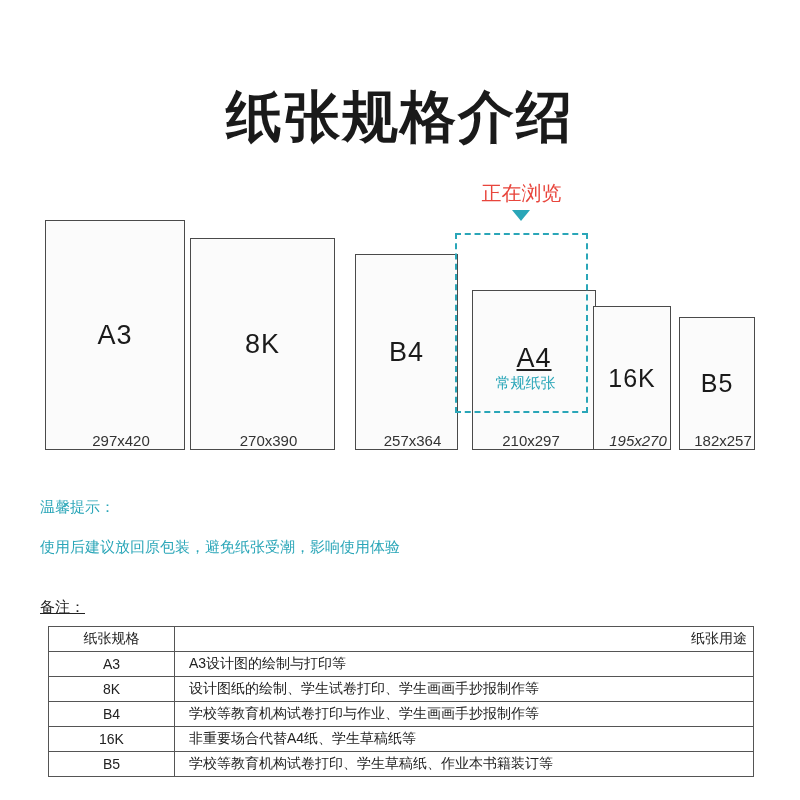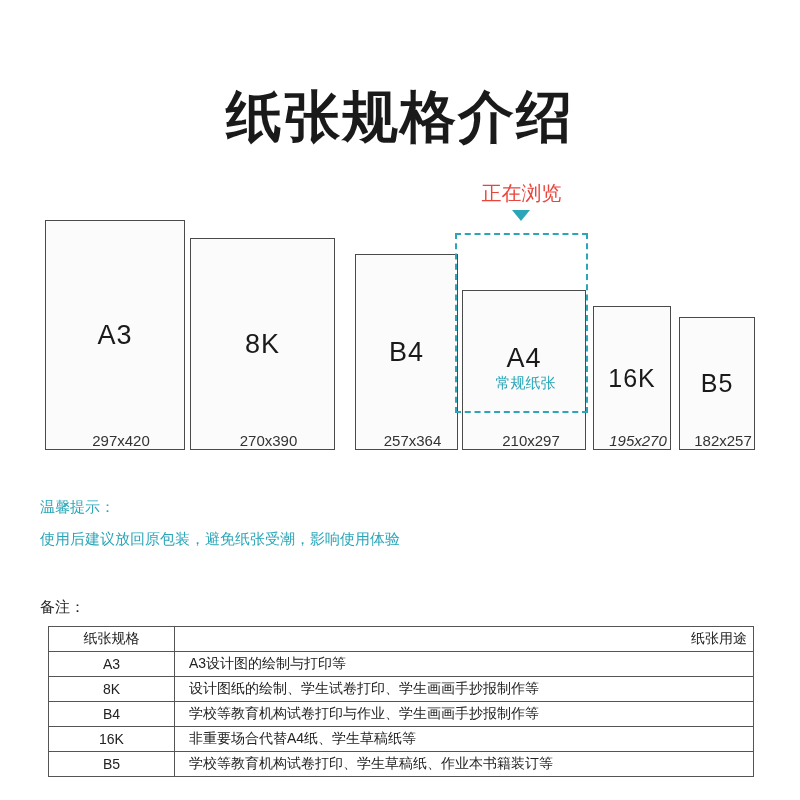--- a/index.html
+++ b/index.html
@@ -106,20 +106,21 @@
     line-height: 30px;
   }
   .tips .tip-line { display: block; }
 
   
   .notes-title {
     position: absolute;
     left: 40px; top: 598px;
     font-size: 15px;
     color: #222;
+    text-decoration: underline;
   }
   table.spec {
     position: absolute;
     left: 48px; top: 626px;
     width: 706px;
     border-collapse: collapse;
     font-size: 14px;
     color: #222;
   }
   table.spec th, table.spec td {
@@ -149,21 +150,21 @@
     </div>
 
     <div class="sheet" style="left:190px; width:145px; height:212px;">
       <span class="sheet-label">8K</span>
     </div>
 
     <div class="sheet" style="left:355px; width:103px; height:196px;">
       <span class="sheet-label">B4</span>
     </div>
 
-    <div class="sheet" style="left:462px; width:124px; height:160px;">
+    <div class="sheet" style="left:472px; width:124px; height:160px;text-decoration:underline;">
       <span class="sheet-label" style="position:relative; top:-12px;">A4</span>
     </div>
     <div class="highlight-box" style="left:455px; top:53px; width:133px; height:180px;">
       <span class="highlight-sub" style="bottom:18px;">常规纸张</span>
     </div>
     <div class="browsing-label" style="left:455px; top:0px; width:133px;">正在浏览</div>
     <div class="browsing-arrow" style="left:512px; top:30px;"></div>
 
     <div class="sheet small" style="left:593px; width:78px; height:144px;">
       <span class="sheet-label">16K</span>
@@ -178,21 +179,21 @@
     <span class="dim" style="left:45px;  width:140px;">297x420</span>
     <span class="dim" style="left:190px; width:145px;">270x390</span>
     <span class="dim" style="left:350px; width:113px;">257x364</span>
     <span class="dim" style="left:466px; width:118px;">210x297</span>
     <span class="dim" style="left:586px; width:92px;font-style:italic;">195x270</span>
     <span class="dim" style="left:676px; width:82px;">182x257</span>
   </div>
 
   <div class="tips">
     <span class="tip-line">温馨提示：</span>
-    <span class="tip-line" style="margin-top:2px;">使用后建议放回原包装，避免纸张受潮，影响使用体验</span>
+    <span class="tip-line" style="margin-top:10px;">使用后建议放回原包装，避免纸张受潮，影响使用体验</span>
   </div>
 
   <div class="notes-title">备注：</div>
 
   <table class="spec">
     <thead>
       <tr>
         <th>纸张规格</th>
         <th>纸张用途</th>
       </tr>

